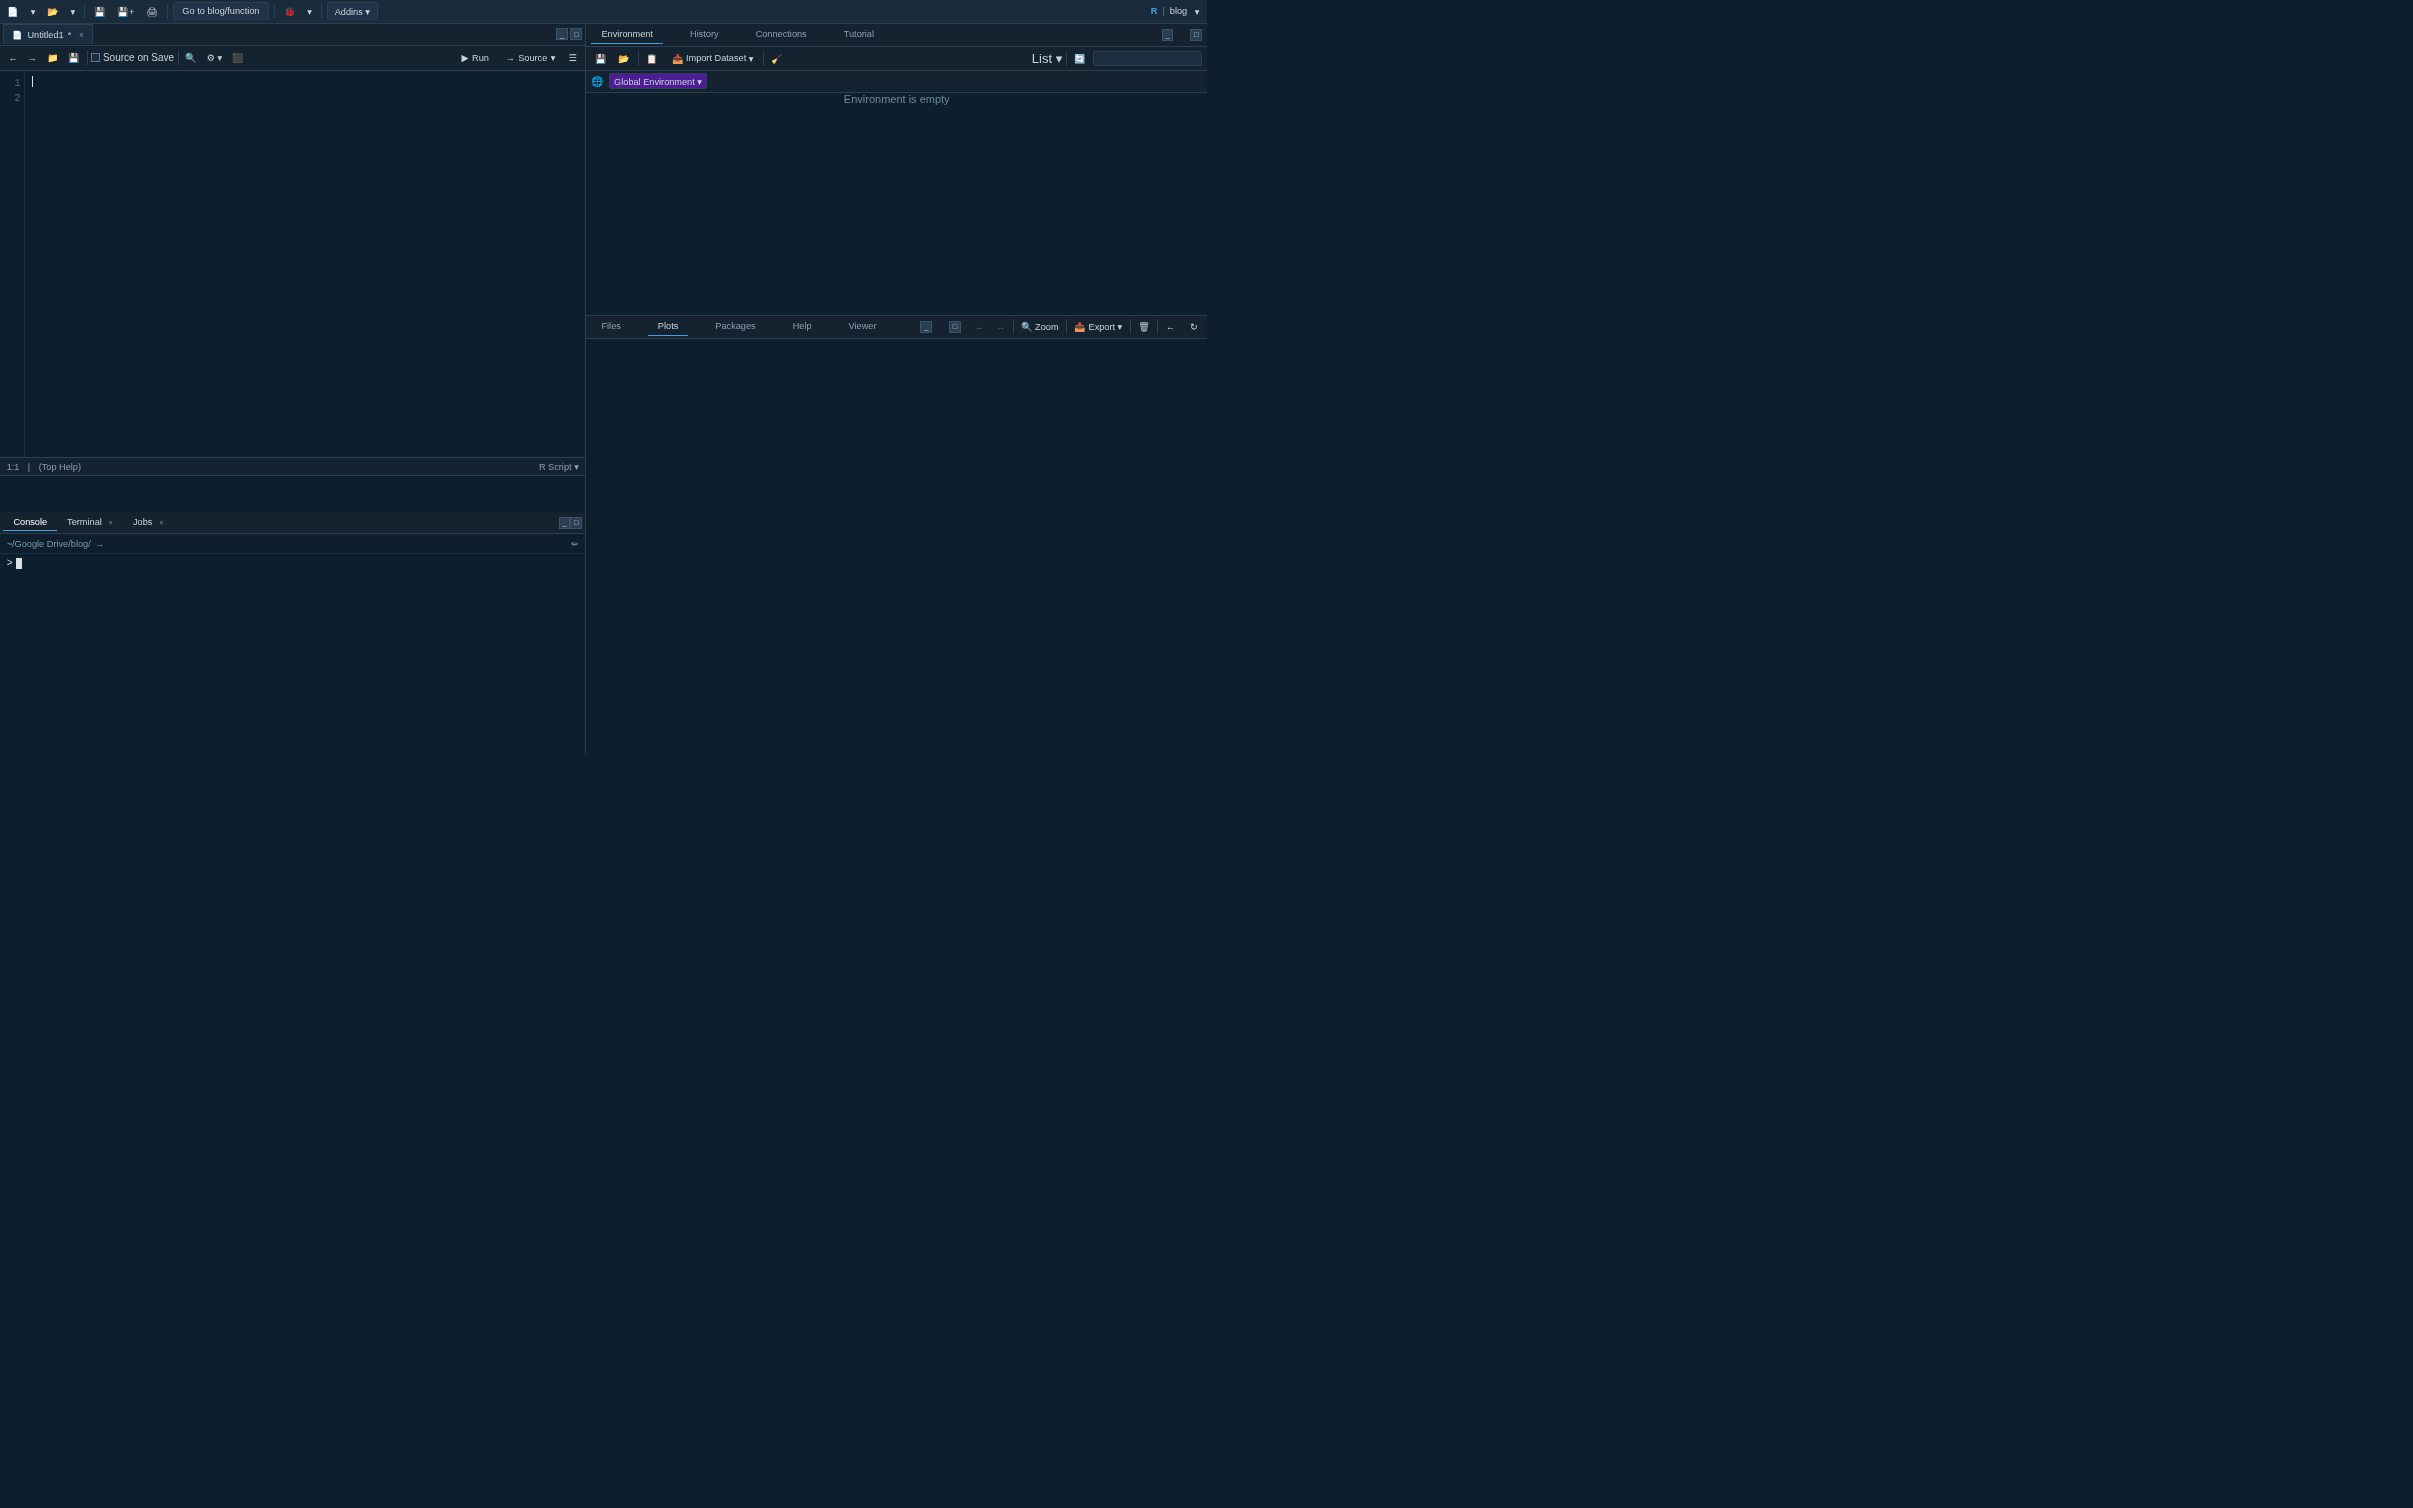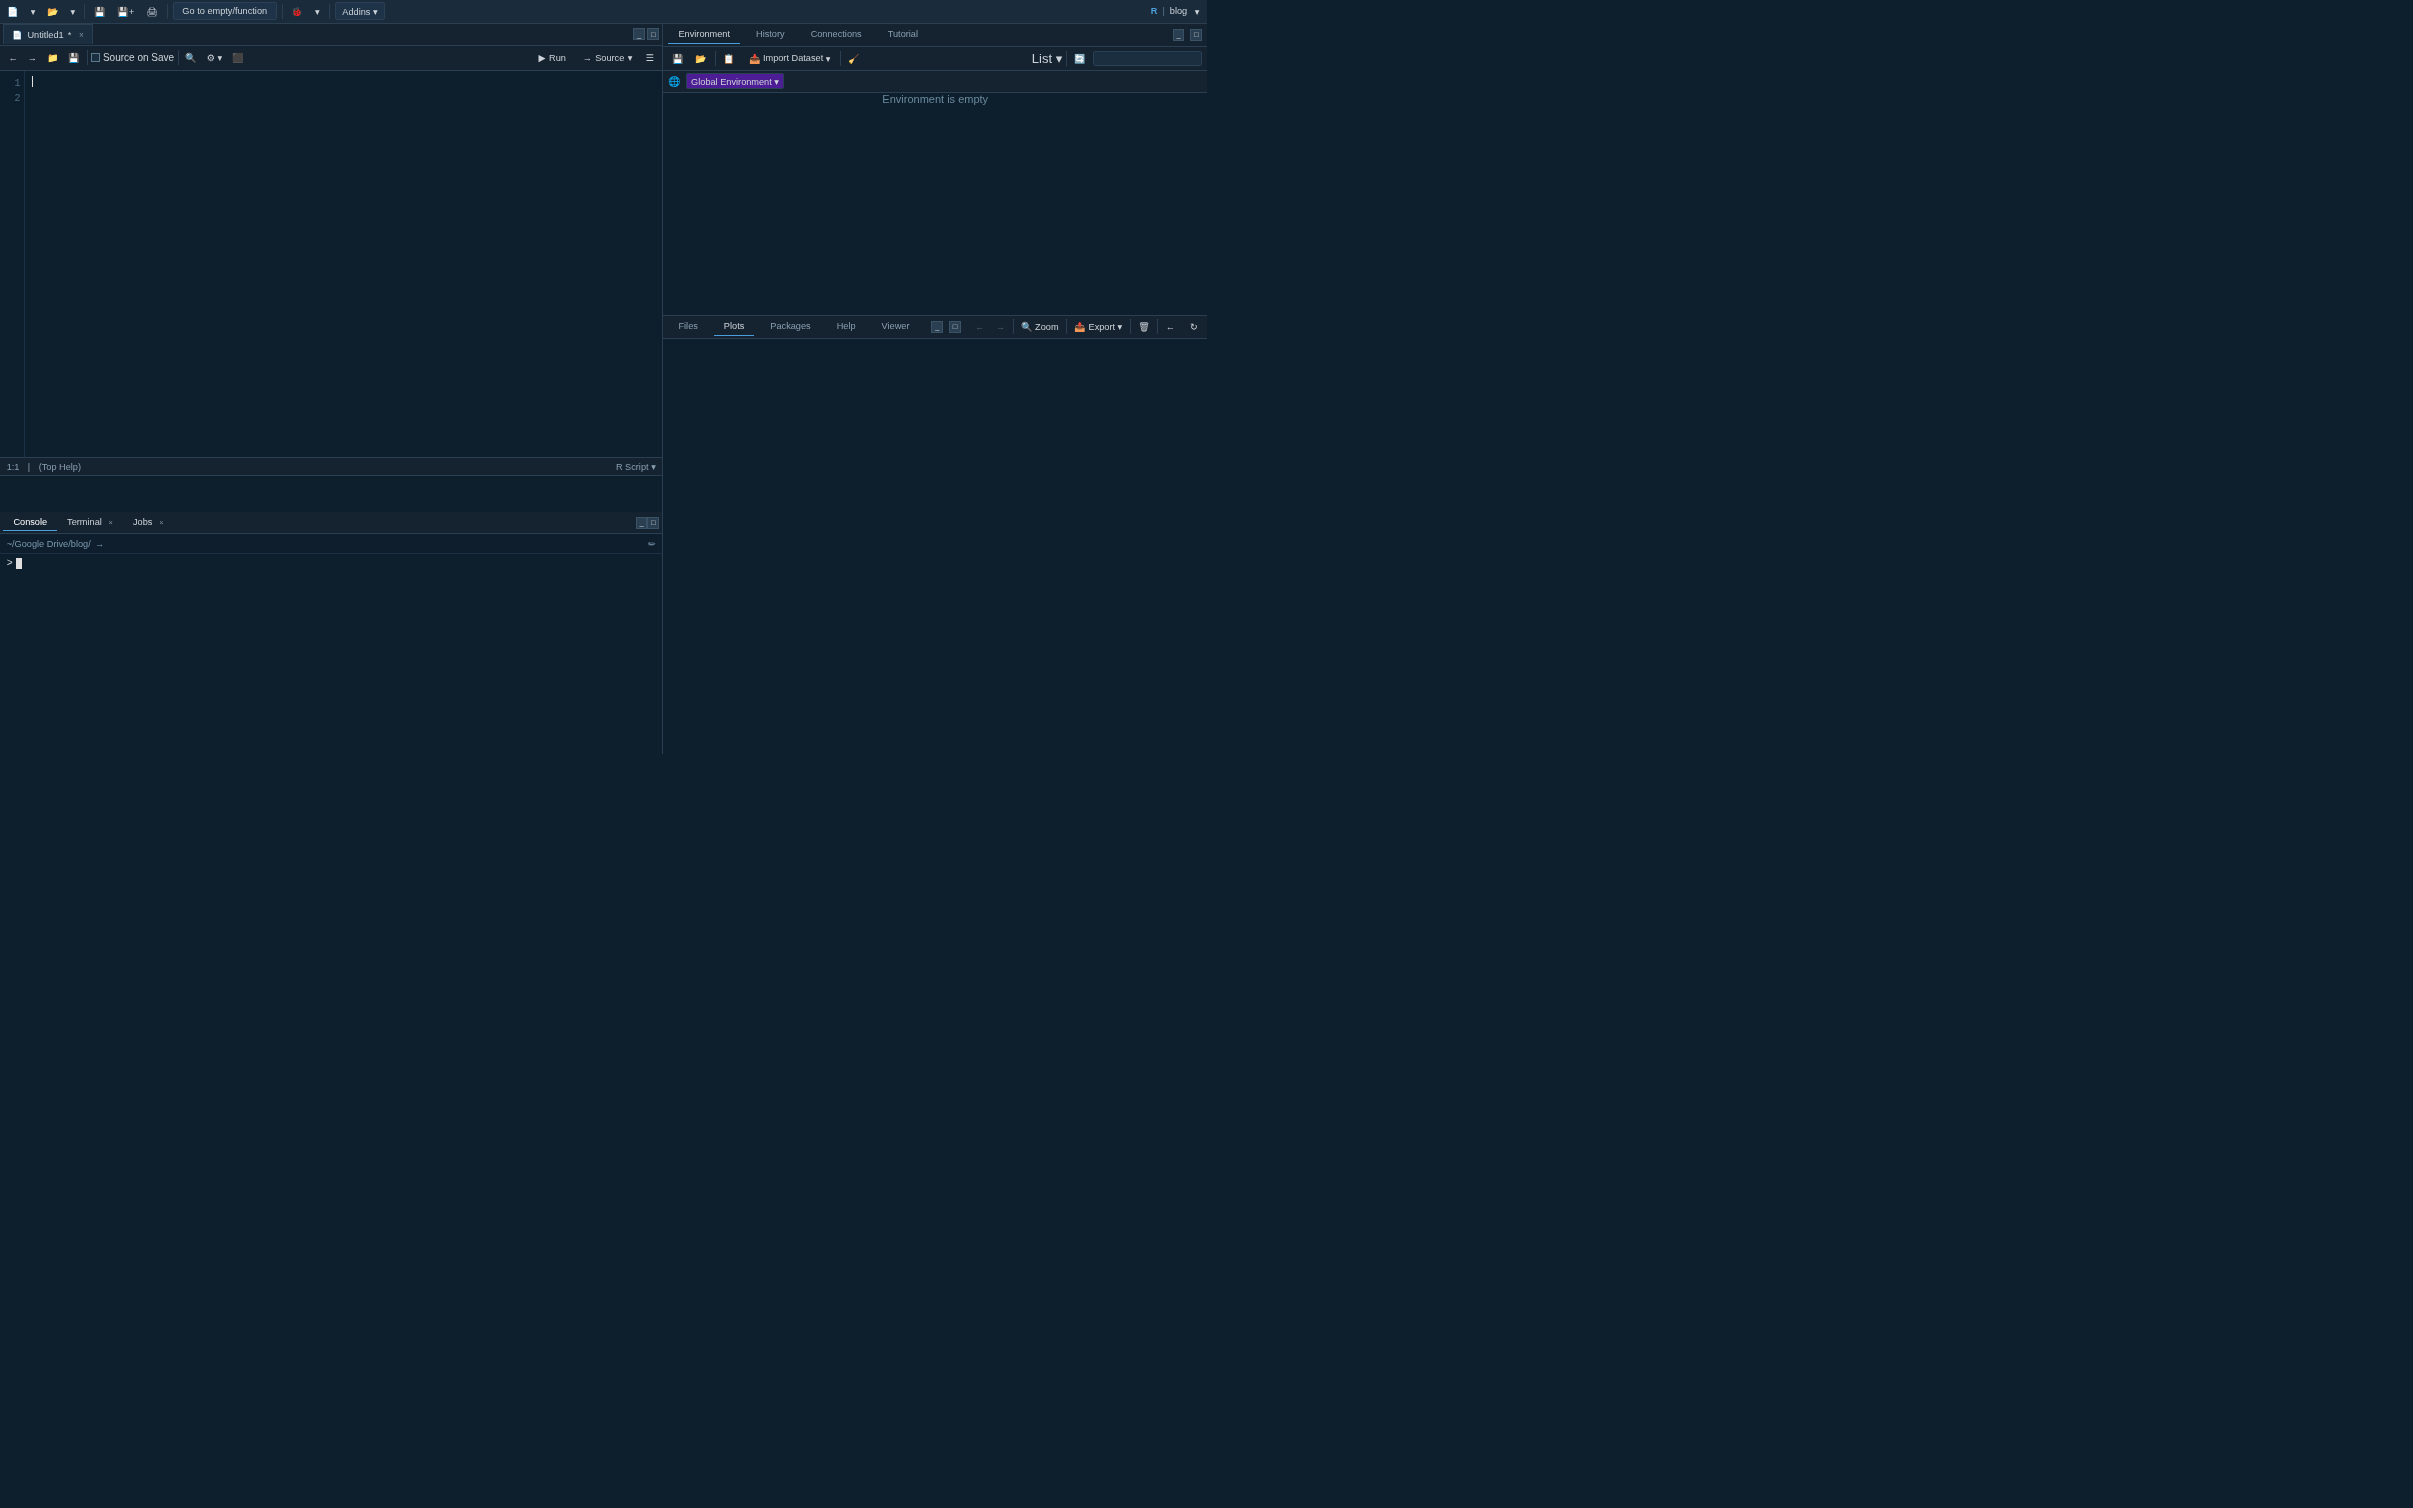--- a/index.html
+++ b/index.html
@@ -326,21 +326,21 @@
       flex-direction: column;
       border-bottom: 0.8px solid #2a3f52;
     }
     .pane-tab-bar {
       display: flex;
       align-items: center;
       background: #152230;
       border-bottom: 0.8px solid #2a3f52;
       height: 23.5px;
       padding: 0 5px;
-      gap: 6px;
+      gap: 17px;
     }
     .pane-tab {
       padding: 3.4px 10px;
       font-size: 9.2px;
       color: #8aa0b0;
       cursor: pointer;
       border-bottom: 1.7px solid transparent;
     }
     .pane-tab.active {
       color: #cdd3d8;
@@ -496,21 +496,21 @@
 <div class="top-toolbar">
   <button class="toolbar-btn">📄</button>
   <button class="toolbar-btn">▾</button>
   <button class="toolbar-btn">📂</button>
   <button class="toolbar-btn">▾</button>
   <div class="toolbar-separator"></div>
   <button class="toolbar-btn">💾</button>
   <button class="toolbar-btn">💾+</button>
   <button class="toolbar-btn">🖨</button>
   <div class="toolbar-separator"></div>
-  <button class="go-to-file">Go to empty/function</button>
+  <button class="go-to-file">Go to blog/function</button>
   <div class="toolbar-separator"></div>
   <button class="toolbar-btn">🐞</button>
   <button class="toolbar-btn">▾</button>
   <div class="toolbar-separator"></div>
   <button class="addins-btn"><span>Addins</span> <span>▾</span></button>
   <div style="flex:1"></div>
   <span class="rstudio-logo">R</span>
   <span style="color:#5a7a8e;font-size:9.2px;padding:0 1.7px;">|</span>
   <span class="project-name">blog</span>
   <button class="toolbar-btn">▾</button>

